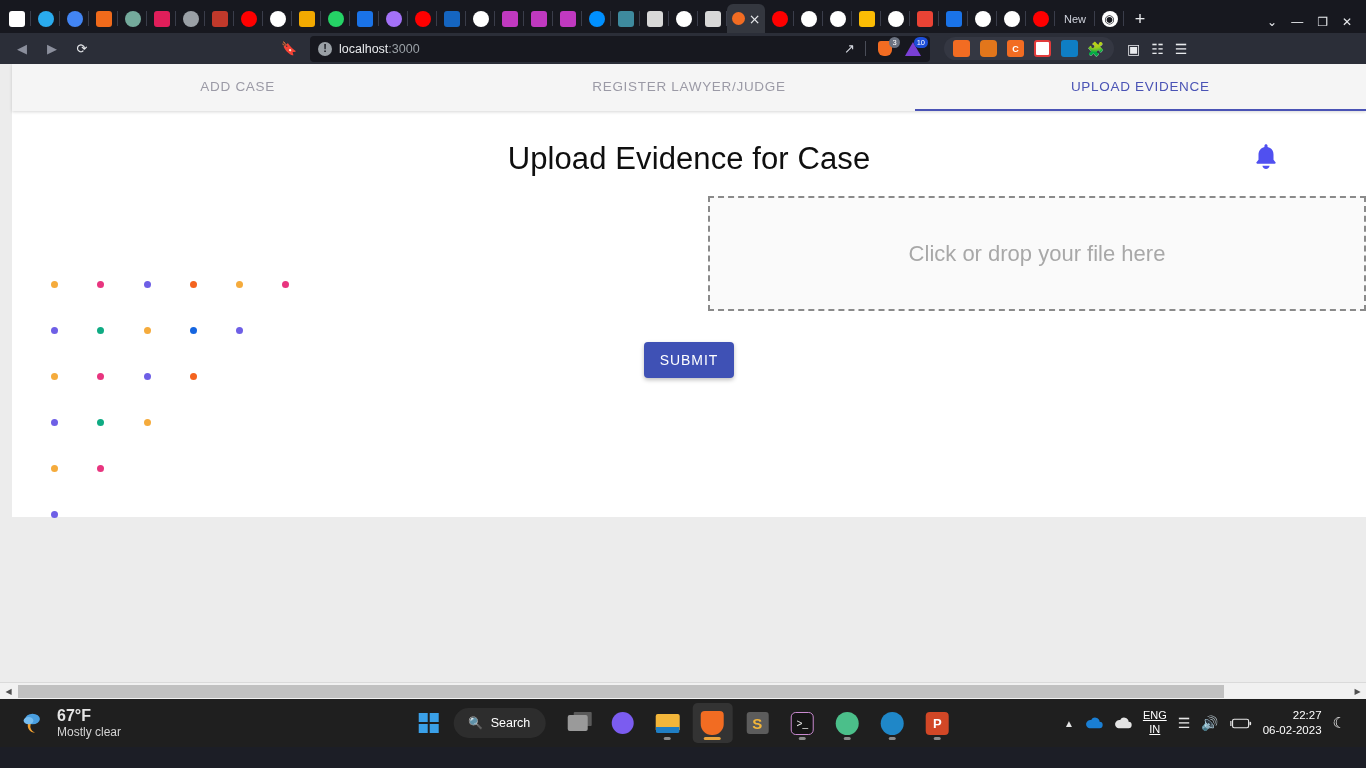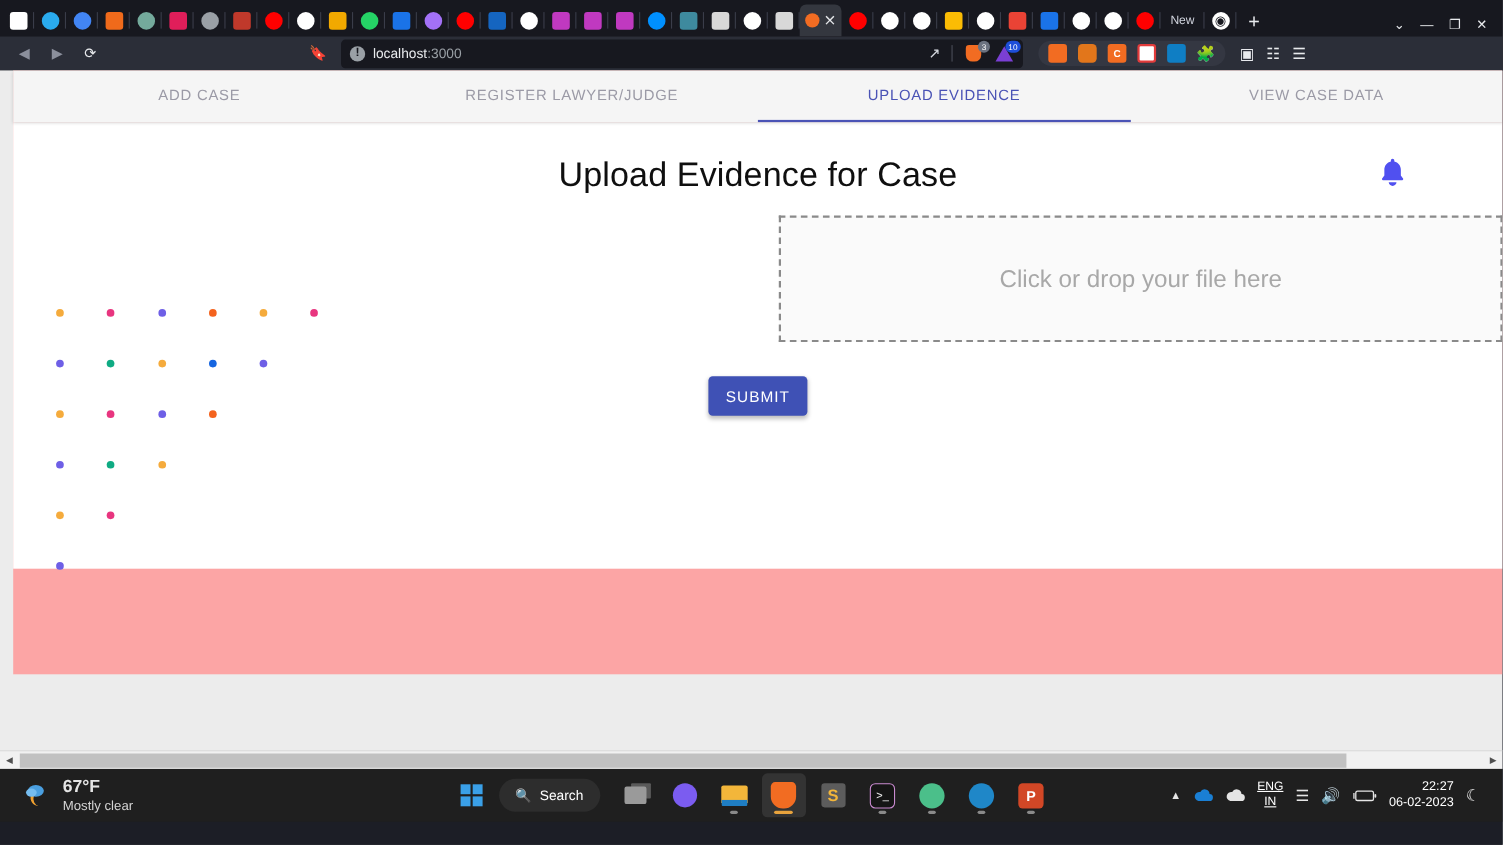--- a/index.html
+++ b/index.html
@@ -164,22 +164,22 @@
 
   
   .page {
     width: 1366px;
     height: 635px;
     background: #ececec;
     position: relative;
     overflow: hidden;
   }
   .page-white {
-    background: #fca5a5;
-    height: 549px;
+    background: #f0abfc;
+    height: 453px;
     position: relative;
     margin-left: 12px;
   }
 
   .tabs-bar {
     height: 47px;
     background: #f5f5f5;
     display: flex;
     align-items: stretch;
     box-shadow: 0 1px 3px rgba(0,0,0,0.16);
@@ -547,21 +547,20 @@
   </div>
 </div>
 
 <div class="page">
   <div class="page-white">
 
     <div class="tabs-bar" id="app-tabs">
         <div class="app-tab">ADD CASE</div>
         <div class="app-tab">REGISTER LAWYER/JUDGE</div>
         <div class="app-tab active">UPLOAD EVIDENCE</div>
-        <div class="app-tab">VIEW CASE DATA</div>
       </div>
 
     <div class="content">
 
       <div class="dots-deco" id="dots-deco">
           <span class="dot" style="left: 5px; top: 6px; background: rgb(245, 171, 60);"></span>
           <span class="dot" style="left: 51px; top: 6px; background: rgb(232, 53, 127);"></span>
           <span class="dot" style="left: 98px; top: 6px; background: rgb(110, 95, 230);"></span>
           <span class="dot" style="left: 144px; top: 6px; background: rgb(244, 99, 30);"></span>
           <span class="dot" style="left: 190px; top: 6px; background: rgb(245, 171, 60);"></span>

